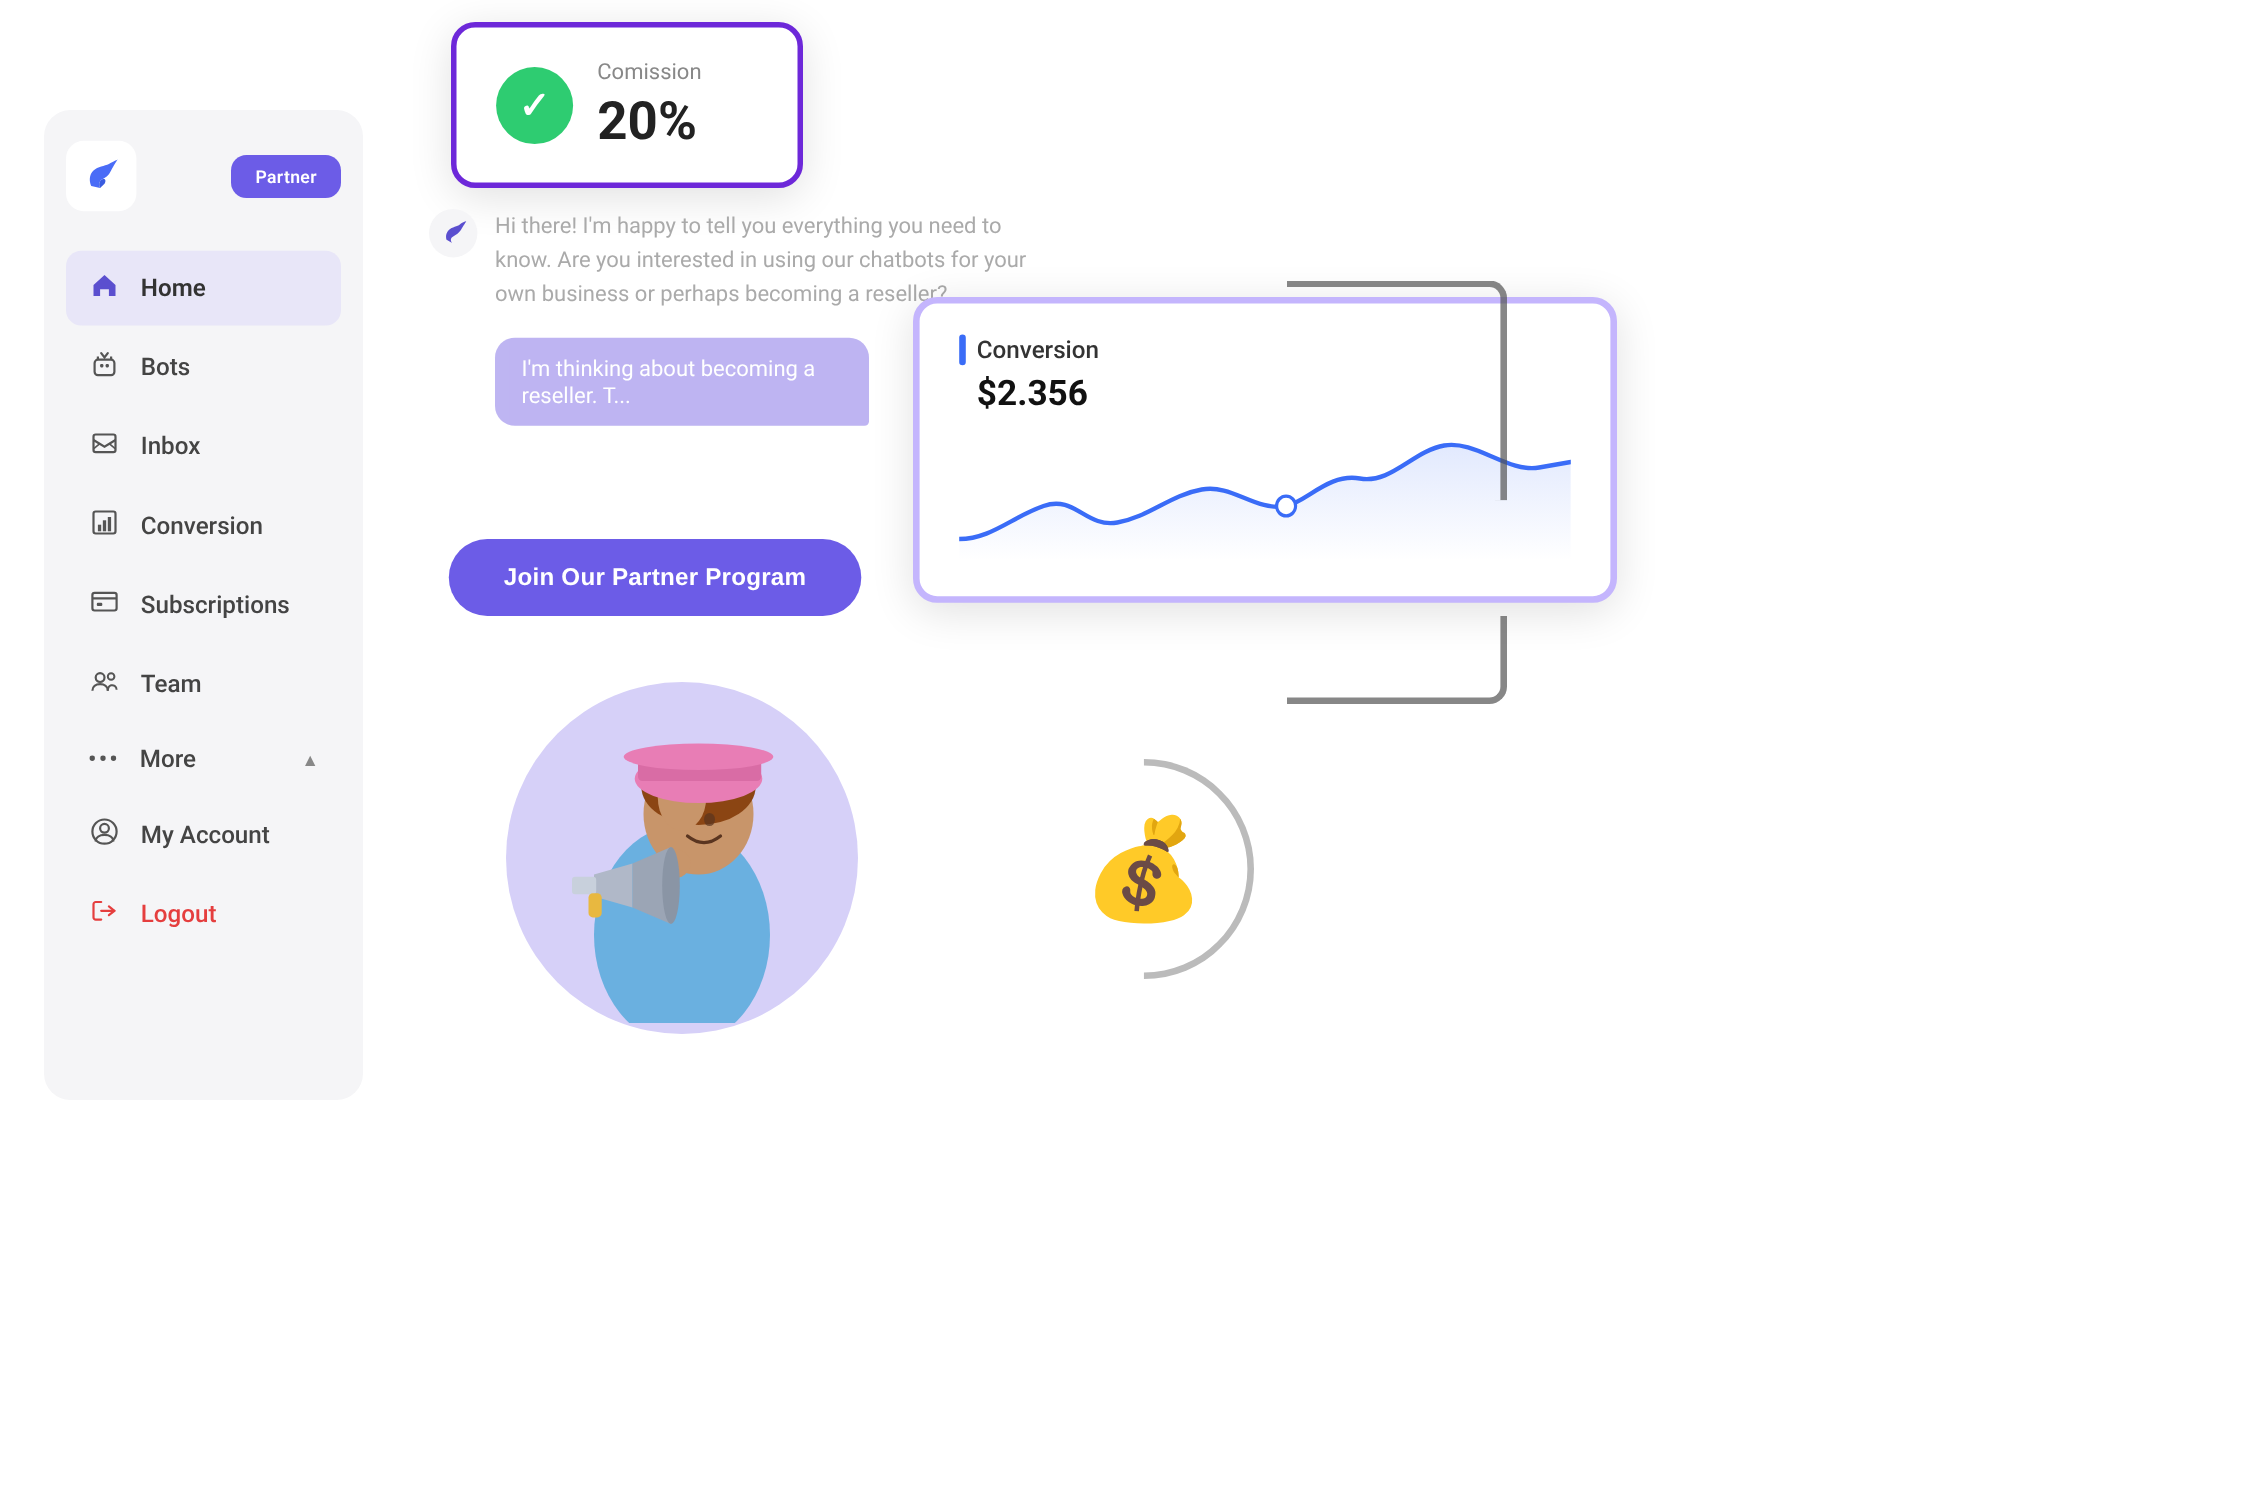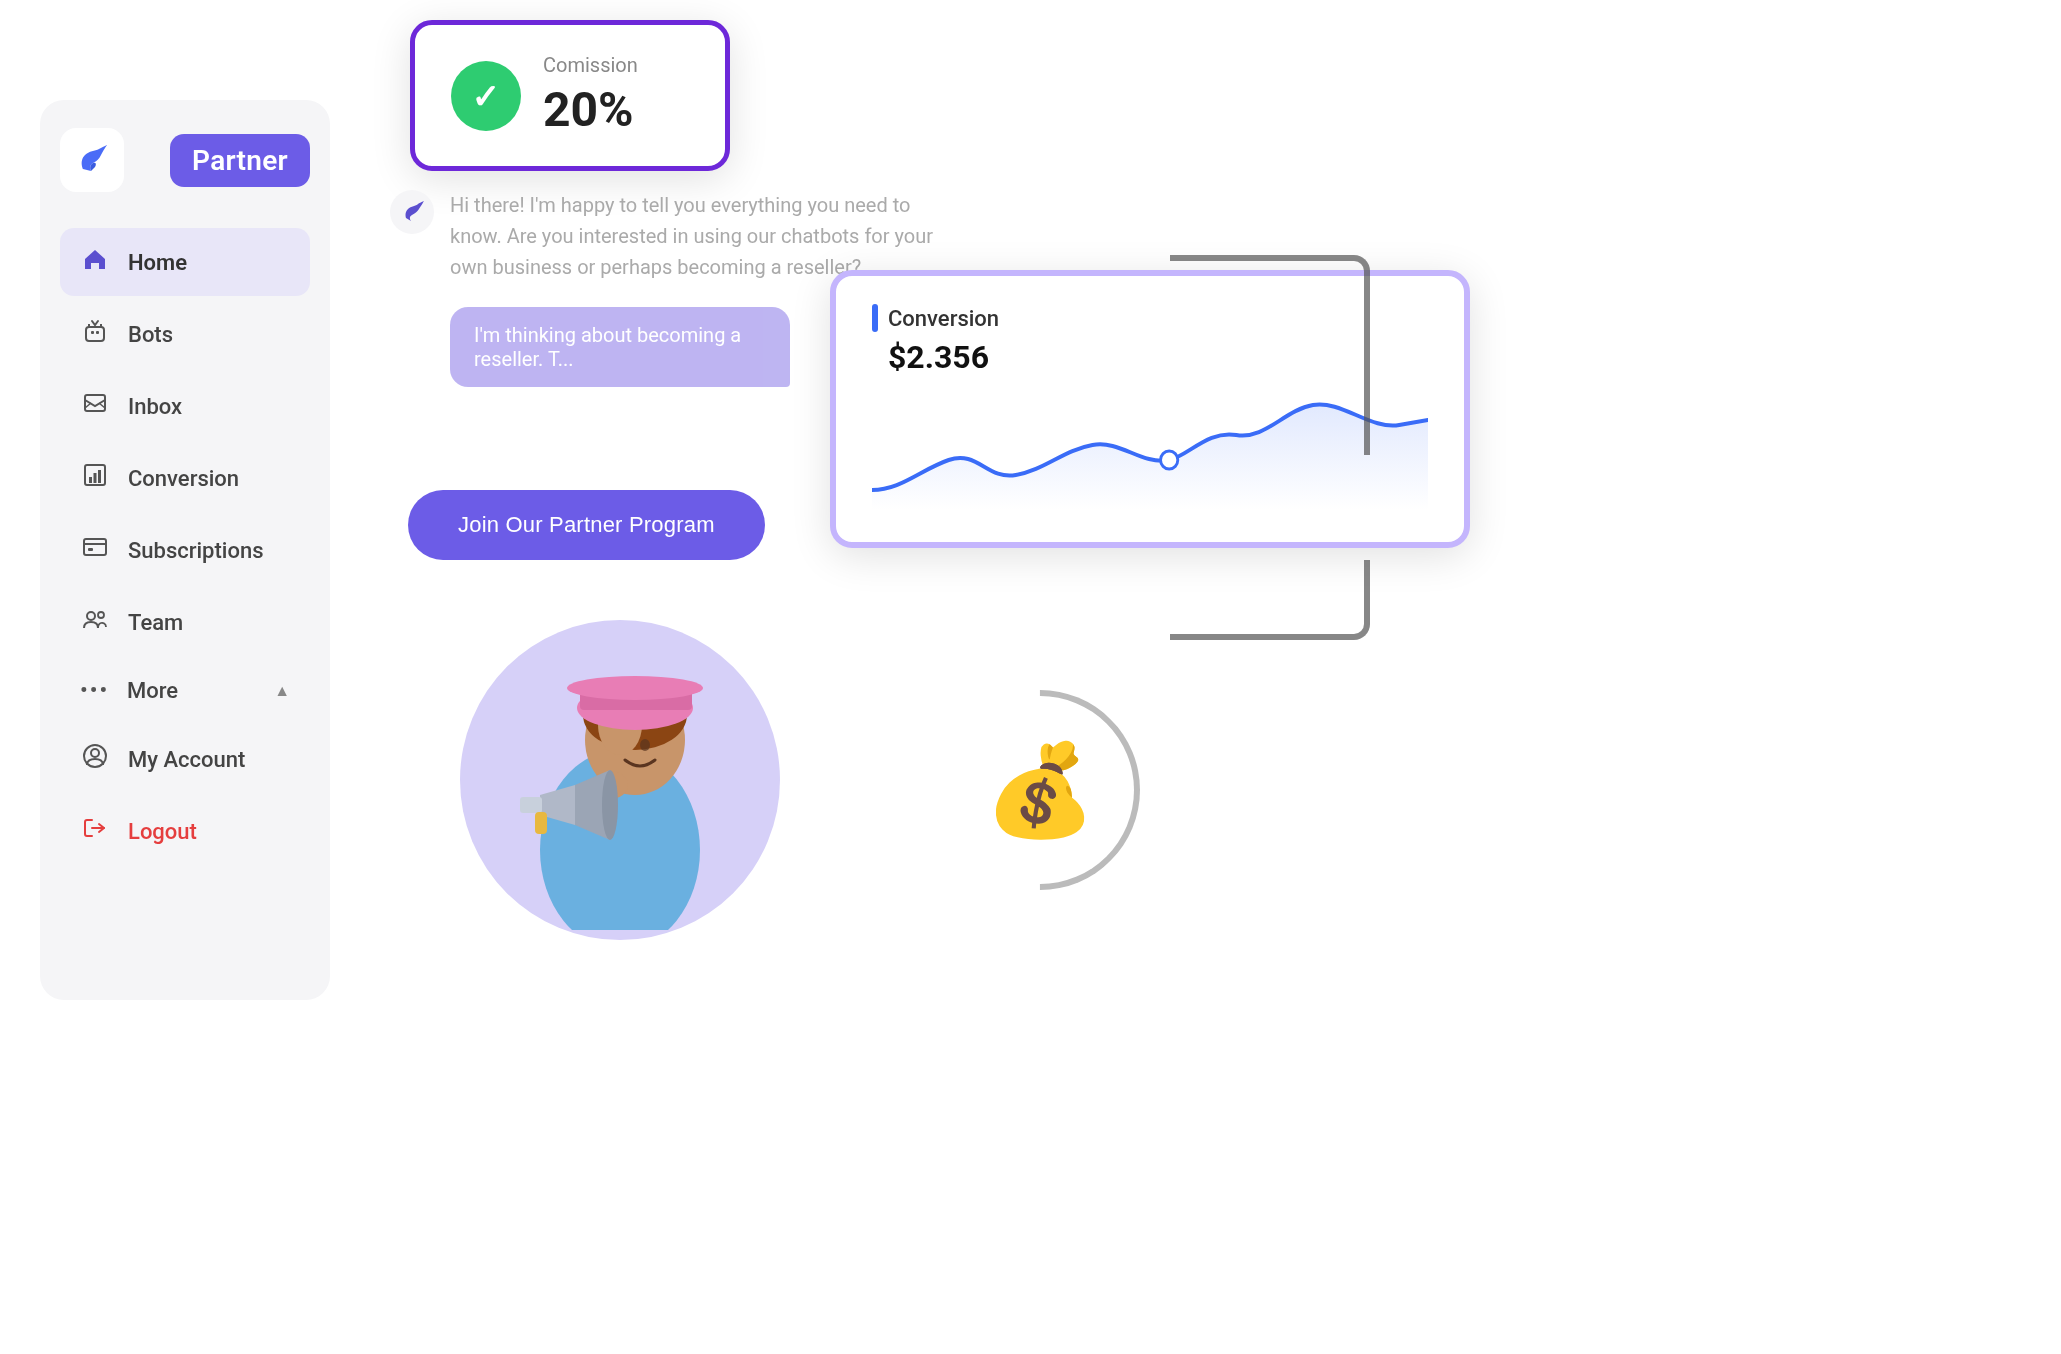--- a/index.html
+++ b/index.html
@@ -42,21 +42,21 @@
       display: flex;
       align-items: center;
       justify-content: center;
     }
 
     .partner-badge {
       background: #6c5ce7;
       color: white;
       border-radius: 14px;
       padding: 10px 22px;
-      font-size: 28px;
+      font-size: 16px;
       font-weight: 600;
       letter-spacing: 0.3px;
     }
 
     .nav-items {
       display: flex;
       flex-direction: column;
       gap: 4px;
       flex: 1;
     }
@@ -223,21 +223,21 @@
     .join-btn {
       position: absolute;
       top: 490px;
       left: 408px;
       background: #6c5ce7;
       color: white;
       border: none;
       border-radius: 40px;
       padding: 22px 50px;
       font-size: 22px;
-      font-weight: 400;
+      font-weight: 700;
       cursor: pointer;
       letter-spacing: 0.2px;
     }
 
     
     .conversion-card {
       position: absolute;
       top: 270px;
       left: 830px;
       background: white;

